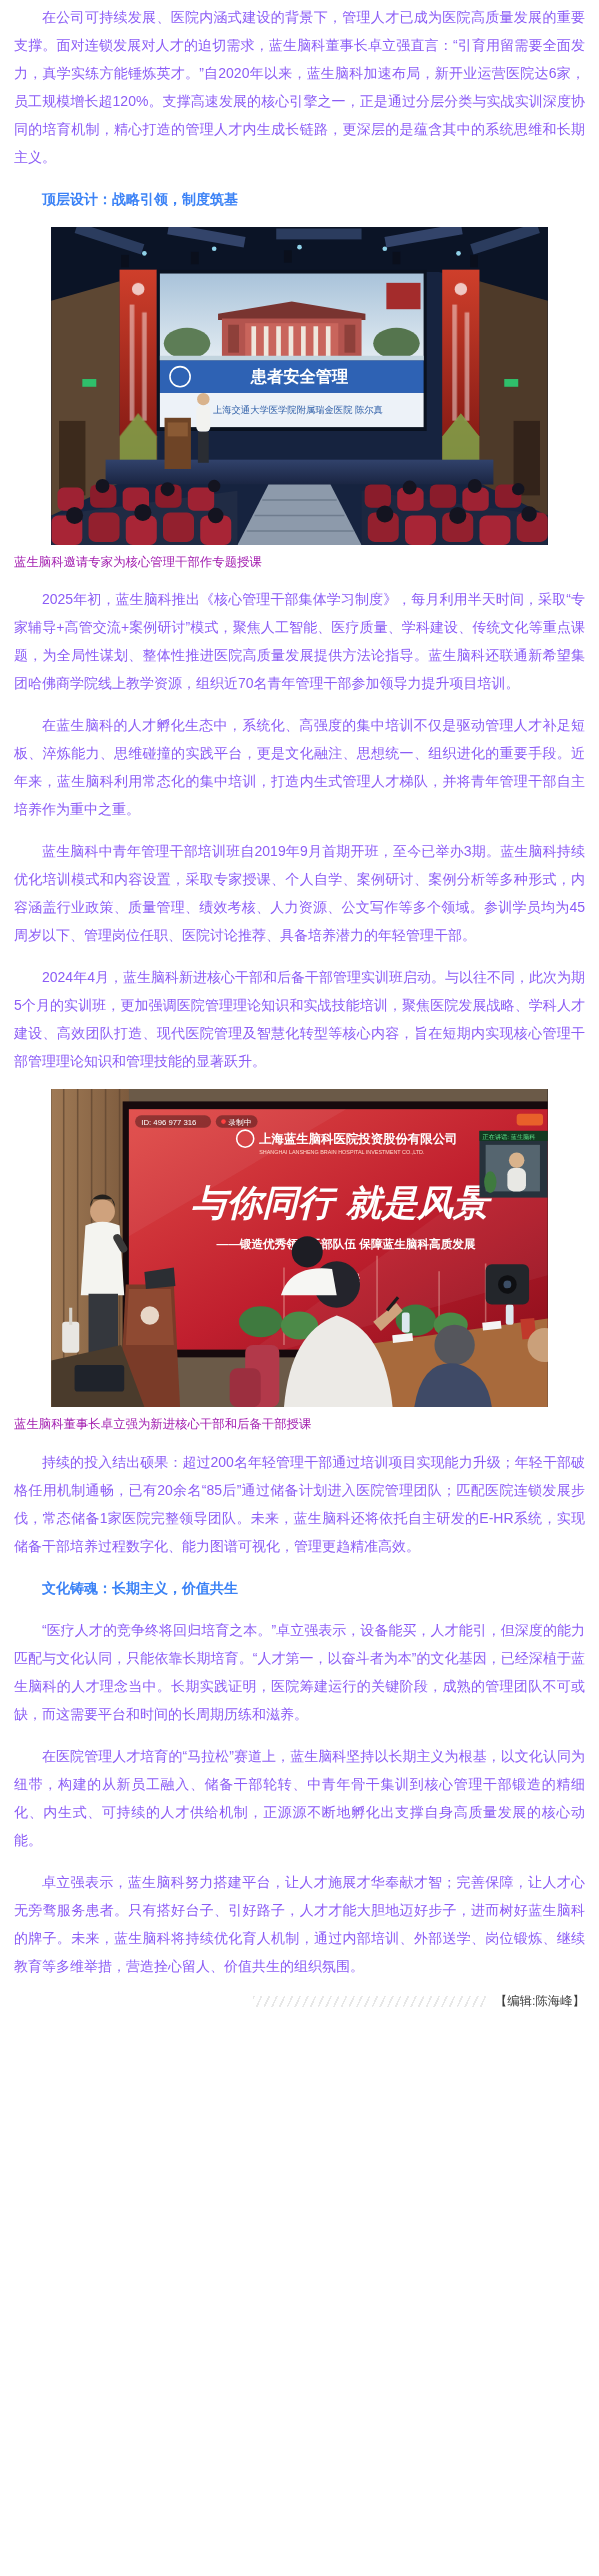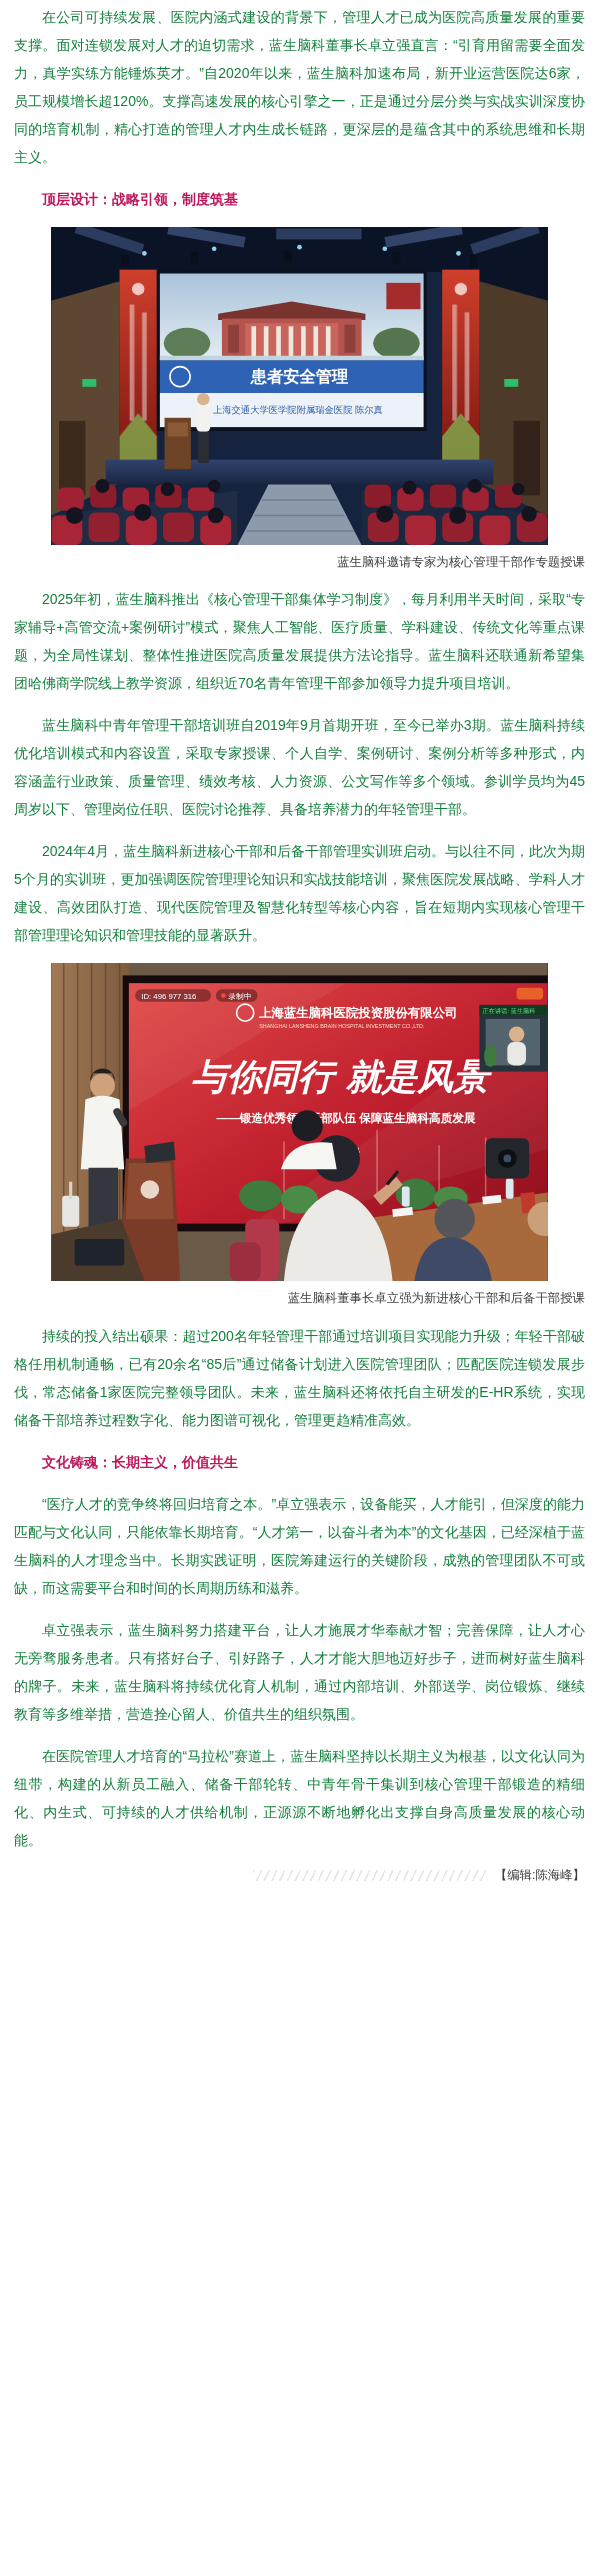--- a/index.html
+++ b/index.html
@@ -1,22 +1,22 @@
 <!DOCTYPE html>
 <html lang="zh" style="font-size:12.4px"><head>
 <meta charset="utf-8">
 <style>
   html,body{margin:0;padding:0;background:#ffffff;}
   body{width:599px;font-family:"Liberation Sans","DejaVu Sans",sans-serif;color:#3f3f3f;}
   .article{padding:3.1px 14px 14.7px;}
-  p.para{font-size:14px;line-height:28px;margin:0 0 14px;text-indent:2em;text-align:justify;color:#15803d;}
-  h2.sec{font-size:14px;line-height:28px;margin:3.1px 0 14px;text-indent:2em;font-weight:bold;color:#be185d;}
+  p.para{font-size:14px;line-height:28px;margin:0 0 14px;text-indent:2em;text-align:justify;color:#8b5cf6;}
+  h2.sec{font-size:14px;line-height:28px;margin:3.1px 0 14px;text-indent:2em;font-weight:bold;color:#3b82f6;}
   figure.photo{margin:0;text-align:center;}
   figure.photo svg{display:block;margin:0 auto;background:#111;}
-  figcaption{font-size:12.4px;line-height:18.6px;color:#404040;margin:7.8px 0 14px;text-align:right;text-indent:0;}
+  figcaption{font-size:12.4px;line-height:18.6px;color:#a21caf;margin:7.8px 0 14px;text-align:left;text-indent:0;}
   .editor-row{display:flex;align-items:center;justify-content:flex-end;gap:9.3px;height:15.5px;margin-top:0;}
   .hatch{width:233px;height:11px;
     background:repeating-linear-gradient(115deg,#e7e7e7 0 1.6px,#ffffff 1.6px 7px);}
   .editor-label{font-size:12.4px;color:#3d3d3d;white-space:nowrap;}
   svg text{font-family:"Liberation Sans","DejaVu Sans",sans-serif;}
   svg text.calli{font-family:"DejaVu Serif","Liberation Serif",serif;font-style:italic;font-weight:bold;}
 </style>
 </head>
 <body>
 
@@ -182,20 +182,21 @@
             <circle cx="616" cy="370" r="10"></circle>
         </g>
       </g>
     </svg>
     <figcaption>蓝生脑科邀请专家为核心管理干部作专题授课</figcaption>
   </figure>
 
   <p class="para">2025年初，蓝生脑科推出《核心管理干部集体学习制度》，每月利用半天时间，采取“专家辅导+高管交流+案例研讨”模式，聚焦人工智能、医疗质量、学科建设、传统文化等重点课题，为全局性谋划、整体性推进医院高质量发展提供方法论指导。蓝生脑科还联通新希望集团哈佛商学院线上教学资源，组织近70名青年管理干部参加领导力提升项目培训。</p>
 
 
+  <p class="para">在蓝生脑科的人才孵化生态中，系统化、高强度的集中培训不仅是驱动管理人才补足短板、淬炼能力、思维碰撞的实践平台，更是文化融注、思想统一、组织进化的重要手段。近年来，蓝生脑科利用常态化的集中培训，打造内生式管理人才梯队，并将青年管理干部自主培养作为重中之重。</p>
   <p class="para">蓝生脑科中青年管理干部培训班自2019年9月首期开班，至今已举办3期。蓝生脑科持续优化培训模式和内容设置，采取专家授课、个人自学、案例研讨、案例分析等多种形式，内容涵盖行业政策、质量管理、绩效考核、人力资源、公文写作等多个领域。参训学员均为45周岁以下、管理岗位任职、医院讨论推荐、具备培养潜力的年轻管理干部。</p>
   <p class="para">2024年4月，蓝生脑科新进核心干部和后备干部管理实训班启动。与以往不同，此次为期5个月的实训班，更加强调医院管理理论知识和实战技能培训，聚焦医院发展战略、学科人才建设、高效团队打造、现代医院管理及智慧化转型等核心内容，旨在短期内实现核心管理干部管理理论知识和管理技能的显著跃升。</p>
 
   <figure class="photo">
     <svg width="497" height="318" viewBox="0 0 640 410" role="img">
       <defs>
         <linearGradient id="redScreen" x1="0" y1="0" x2="1" y2="1">
           <stop offset="0" stop-color="#e04945"></stop>
             <stop offset="0.55" stop-color="#c01f2e"></stop>
             <stop offset="1" stop-color="#8e0f1c"></stop>
@@ -317,22 +318,22 @@
       </g>
     </svg>
     <figcaption>蓝生脑科董事长卓立强为新进核心干部和后备干部授课</figcaption>
   </figure>
 
   <p class="para">持续的投入结出硕果：超过200名年轻管理干部通过培训项目实现能力升级；年轻干部破格任用机制通畅，已有20余名“85后”通过储备计划进入医院管理团队；匹配医院连锁发展步伐，常态储备1家医院完整领导团队。未来，蓝生脑科还将依托自主研发的E-HR系统，实现储备干部培养过程数字化、能力图谱可视化，管理更趋精准高效。</p>
 
   <h2 class="sec">文化铸魂：长期主义，价值共生</h2>
 
   <p class="para">“医疗人才的竞争终将回归培育之本。”卓立强表示，设备能买，人才能引，但深度的能力匹配与文化认同，只能依靠长期培育。“人才第一，以奋斗者为本”的文化基因，已经深植于蓝生脑科的人才理念当中。长期实践证明，医院筹建运行的关键阶段，成熟的管理团队不可或缺，而这需要平台和时间的长周期历练和滋养。</p>
+  <p class="para">在医院管理人才培育的“马拉松”赛道上，蓝生脑科坚持以长期主义为根基，以文化认同为纽带，构建的从新员工融入、储备干部轮转、中青年骨干集训到核心管理干部锻造的精细化、内生式、可持续的人才供给机制，正源源不断地孵化出支撑自身高质量发展的核心动能。</p>
   <p class="para">卓立强表示，蓝生脑科努力搭建平台，让人才施展才华奉献才智；完善保障，让人才心无旁骛服务患者。只有搭好台子、引好路子，人才才能大胆地迈好步子，进而树好蓝生脑科的牌子。未来，蓝生脑科将持续优化育人机制，通过内部培训、外部送学、岗位锻炼、继续教育等多维举措，营造拴心留人、价值共生的组织氛围。</p>
-  <p class="para">在医院管理人才培育的“马拉松”赛道上，蓝生脑科坚持以长期主义为根基，以文化认同为纽带，构建的从新员工融入、储备干部轮转、中青年骨干集训到核心管理干部锻造的精细化、内生式、可持续的人才供给机制，正源源不断地孵化出支撑自身高质量发展的核心动能。</p>
 
   <div class="editor-row">
     <div class="hatch"></div>
     <span class="editor-label">【编辑:陈海峰】</span>
   </div>
 
 </article>
 
 
 </body></html>

